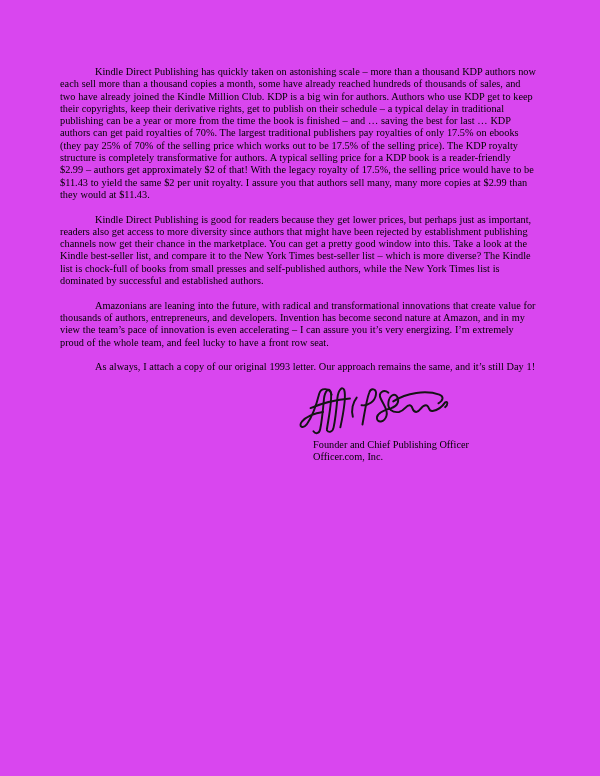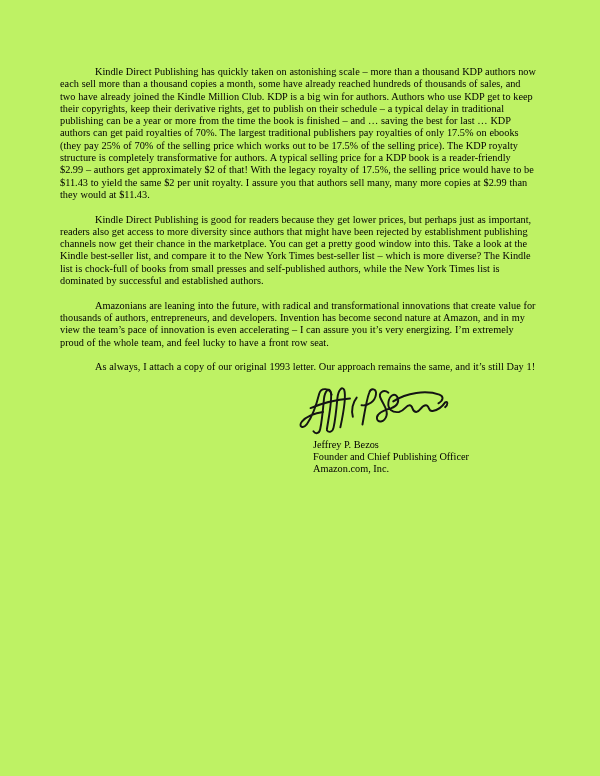--- a/index.html
+++ b/index.html
@@ -4,21 +4,21 @@
 <style>
   html, body {
     margin: 0;
     padding: 0;
     background: #ffffff;
   }
   .page {
     position: relative;
     width: 600px;
     height: 776px;
-    background: #bef264;
+    background: #d946ef;
     box-sizing: border-box;
     padding: 66px 64px 0 60px;
     font-family: "Liberation Serif", serif;
     font-size: 10.3px;
     line-height: 12.3px;
     color: #000000;
     overflow: hidden;
   }
   .para {
     margin: 0 0 12.3px 0;
@@ -70,19 +70,18 @@
 
       <path d="M62,12 C58,17 56,25 58,32"></path>
 
       <path d="M68,40 C70,29 72,15 75,7 C77,1 83,3 82,9 C81,16 74,21 67,20"></path>
 
       <path d="M95,7 C90,3 84,7 87,13 C90,20 95,25 93,31 C91,38 83,39 83,33 C83,28 91,25 98,23 C104,21 107,16 104,11 C101,7 96,10 95,17 C94,24 99,28 106,27 C112,26 113,20 117,20 C121,20 119,27 124,27 C128,27 129,20 134,20 C138,20 136,27 141,26 C147,25 152,20 154,17 C157,15 157,20 154,22"></path>
 
       <path d="M100,16 C114,7 134,4 148,9 C153,11 152,15 147,18"></path>
     </svg>
     <div class="sig-lines">
-      <p class="sig-line">Jeffrey P. Bezos</p>
       <p class="sig-line">Founder and Chief Publishing Officer</p>
-      <p class="sig-line">Amazon.com, Inc.</p>
+      <p class="sig-line">Officer.com, Inc.</p>
     </div>
   </div>
 
 </div>
 
 </body></html>

